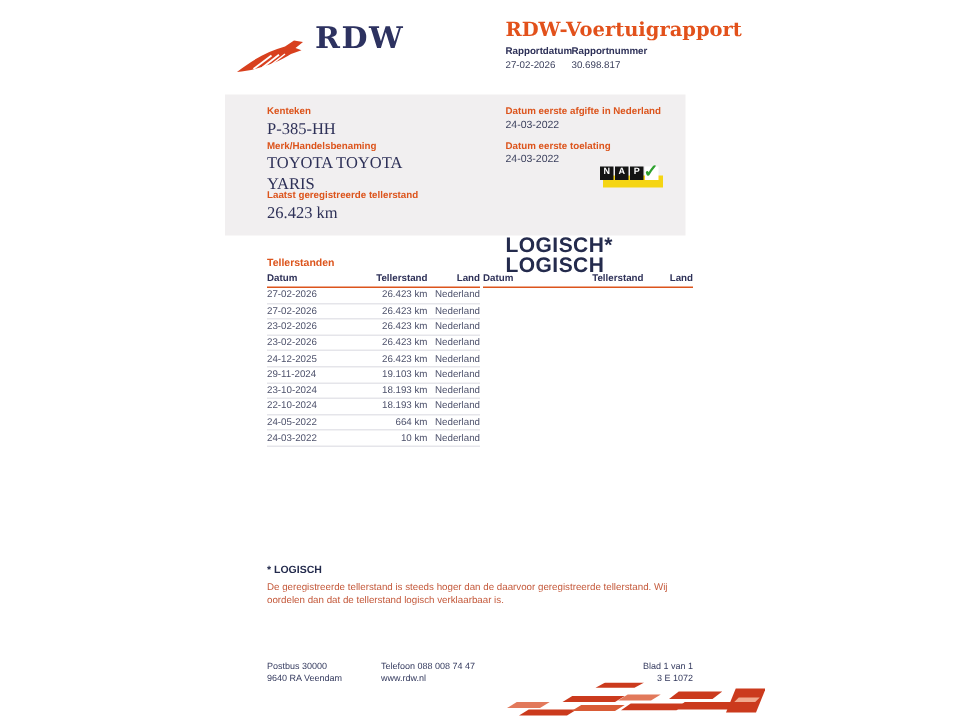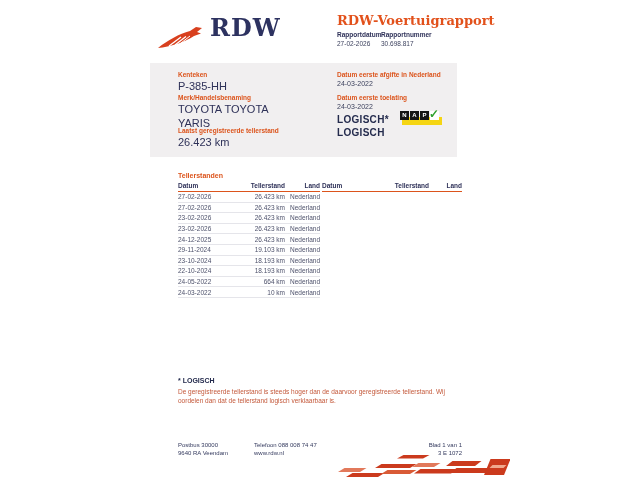--- a/index.html
+++ b/index.html
@@ -3,34 +3,34 @@
 <meta charset="utf-8">
 <style>
   html,body { margin:0; padding:0; background:#ffffff; }
   .page {
     position:relative; width:640px; height:480px; background:#ffffff;
     font-family:"Liberation Sans", sans-serif; overflow:hidden;
   }
   .abs { position:absolute; }
 
   
-  .logo-text { font-family:"DejaVu Serif", serif; font-size:24px; font-weight:600;
+  .logo-text { font-family:"DejaVu Serif", serif; font-size:20px; font-weight:600;
                color:#2D3260; letter-spacing:1px; }
   .report-title { font-family:"DejaVu Serif", serif; font-size:13px; font-weight:bold;
                   color:#E2511B;text-align:center; }
   .meta-label { font-size:6.5px; font-weight:bold; color:#2E3158; }
   .meta-value { font-size:6.5px; color:#3A3F5C; margin-top:2px; }
 
   
   .summary-panel { left:150px; top:63px; width:307px; height:94px; background:#F1EFF0; }
   .olabel { color:#DC541C; font-size:6.5px; font-weight:bold; }
-  .serif-val { font-family:Liberation Sans, sans-serif; font-size:11px; color:#2E3158; }
+  .serif-val { font-family:Liberation Serif, serif; font-size:11px; color:#2E3158; }
   .small-val { font-size:7px; color:#3A3F5C; }
-  .oordeel { font-size:10px; font-weight:bold; color:#242B4D; line-height:13px;
-             letter-spacing:0.3px; }
+  .oordeel { font-size:14px; font-weight:bold; color:#242B4D; line-height:13px;
+             letter-spacing:0.3px;margin-top:44px; }
 
   
   .nap { width:44px; height:16px; }
   .nap-bar { position:absolute; left:2px; top:7px; width:40px; height:8px; background:#F5D513; }
   .nap-sq { position:absolute; top:1px; width:9px; height:9px; background:#141414;
             color:#ffffff; font-size:6px; font-weight:bold; text-align:center; line-height:9px; }
   .nap-white { position:absolute; left:30px; top:1px; width:9px; height:9px; background:#ffffff; }
   .nap-check { position:absolute; left:29px; top:-3px; font-size:12px; font-weight:bold; color:#2FA12F; }
 
   

